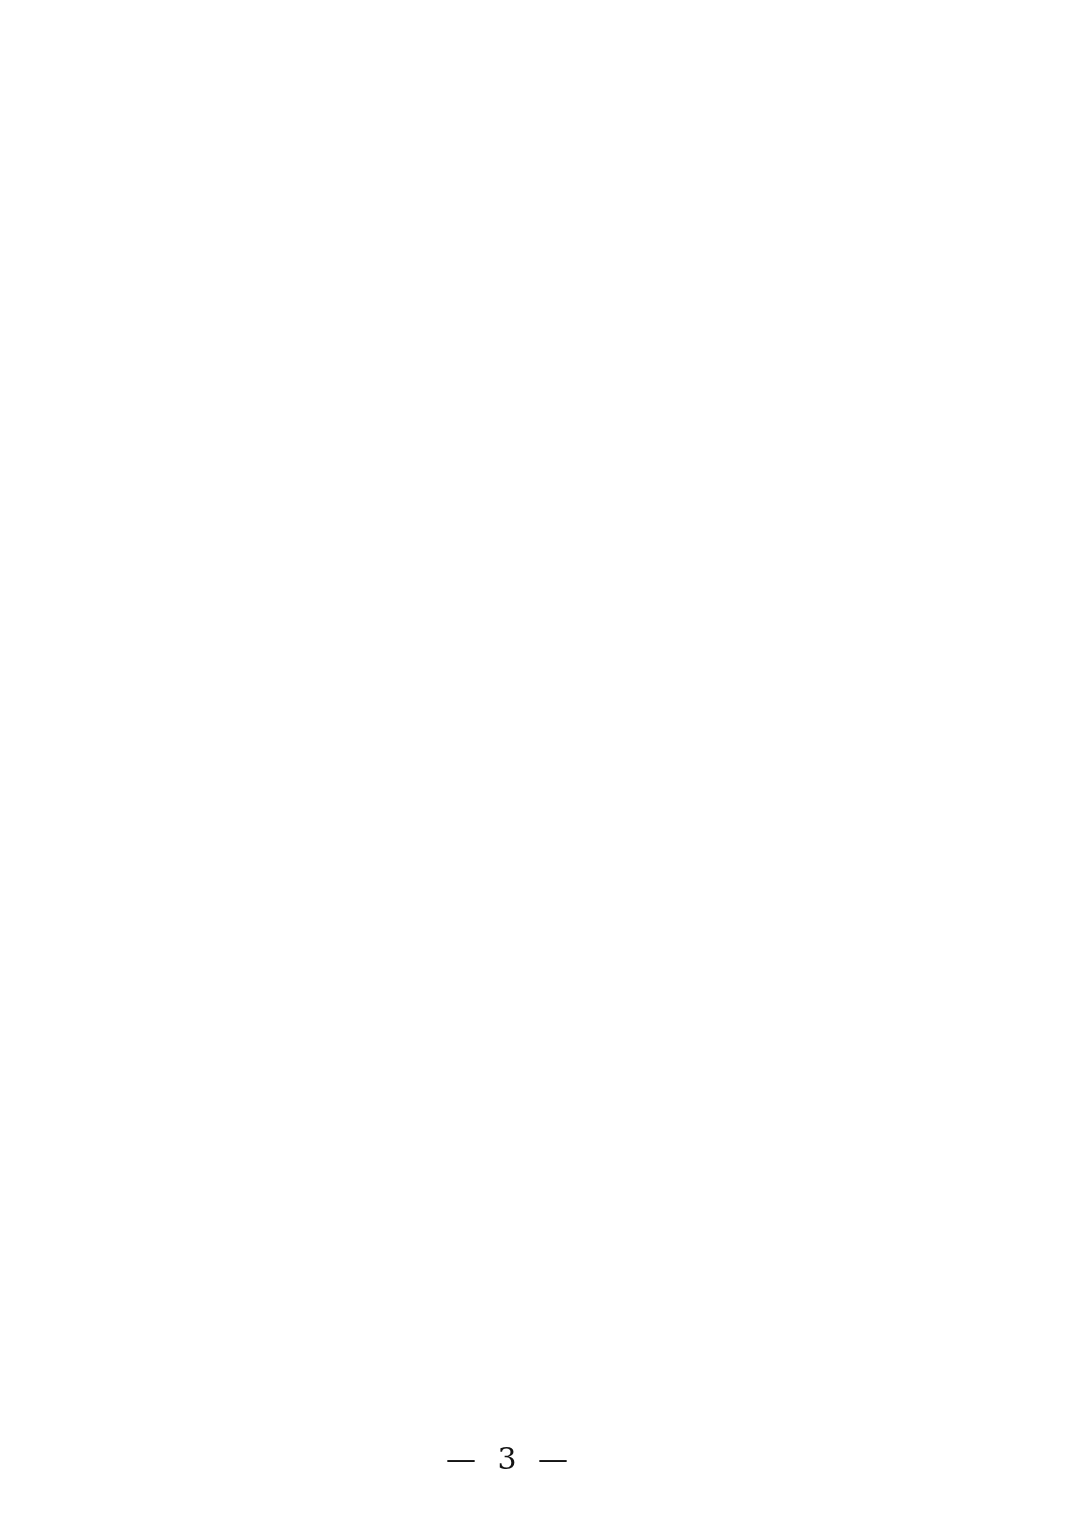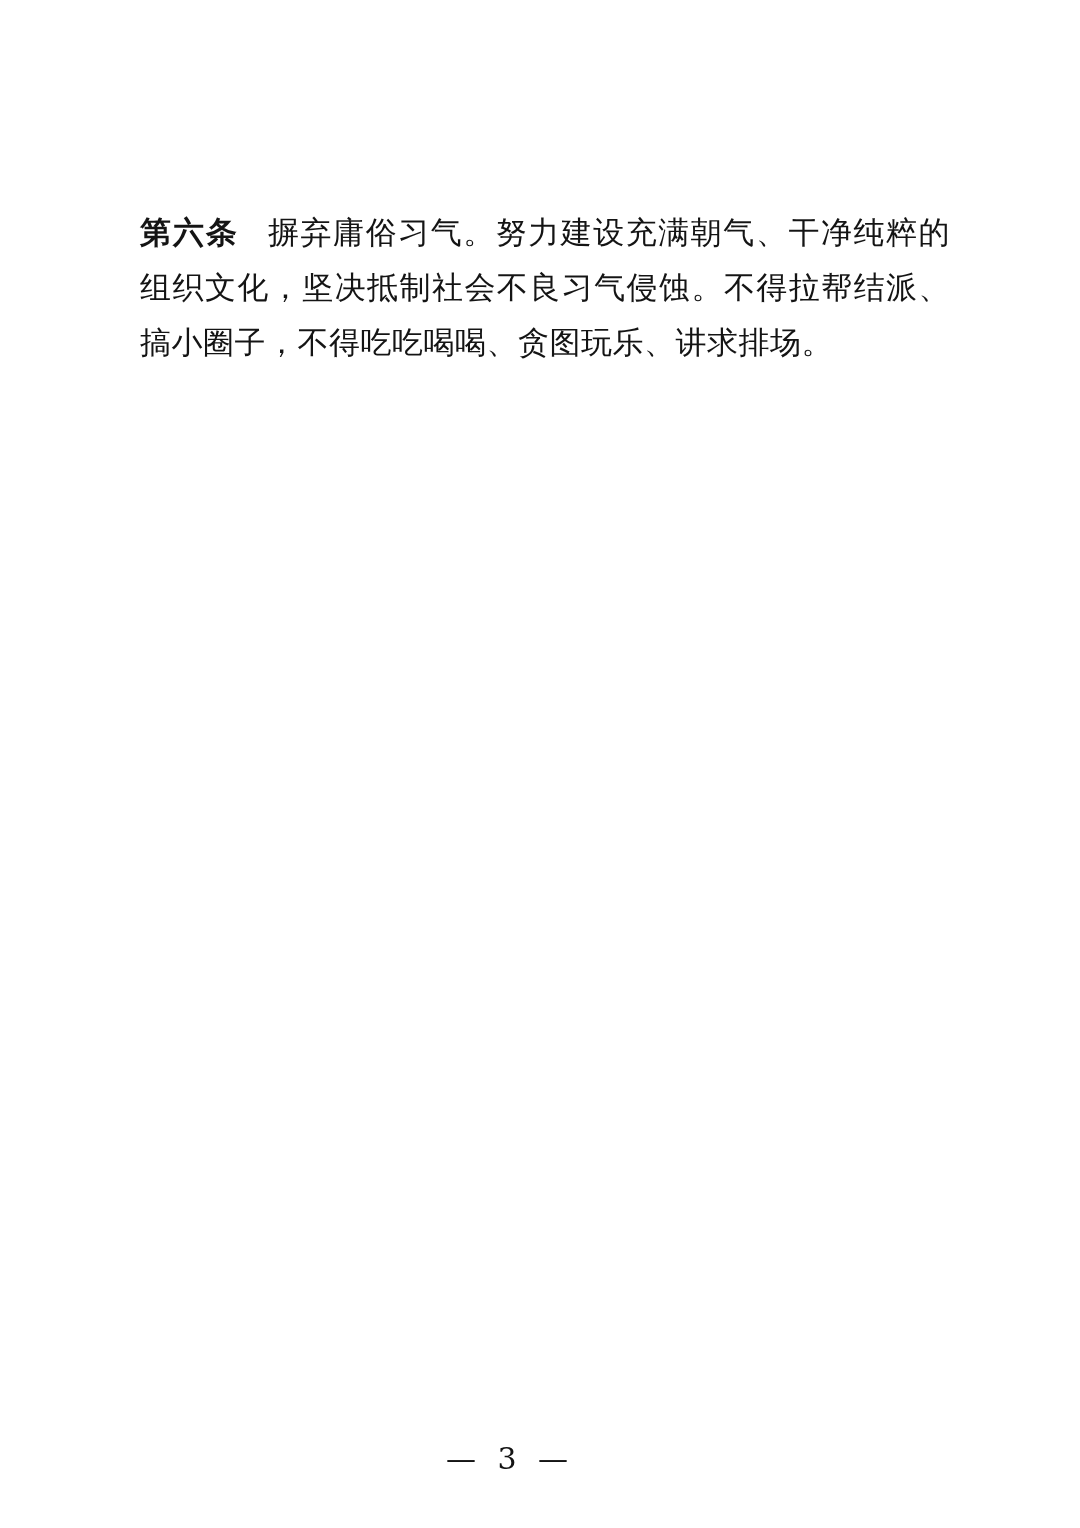--- a/index.html
+++ b/index.html
@@ -52,23 +52,18 @@
     color: #141414;
     letter-spacing: 6px;
     font-family: "DejaVu Serif", "Liberation Serif", serif;
   }
 </style>
 </head>
 <body>
 
 <div class="page">
 
-  <div class="doc-body">
-    <p class="article">
-      <span class="art-no">第六条</span><span class="art-gap"></span><span class="art-text">摒弃庸俗习气。努力建设充满朝气、干净纯粹的组织文化，坚决抵制社会不良习气侵蚀。不得拉帮结派、搞小圈子，不得吃吃喝喝、贪图玩乐、讲求排场。</span>
-    </p>
-  </div>
 
   <div class="footer">
     <span class="page-number">— 3 —</span>
   </div>
 
 </div>
 
 </body></html>

